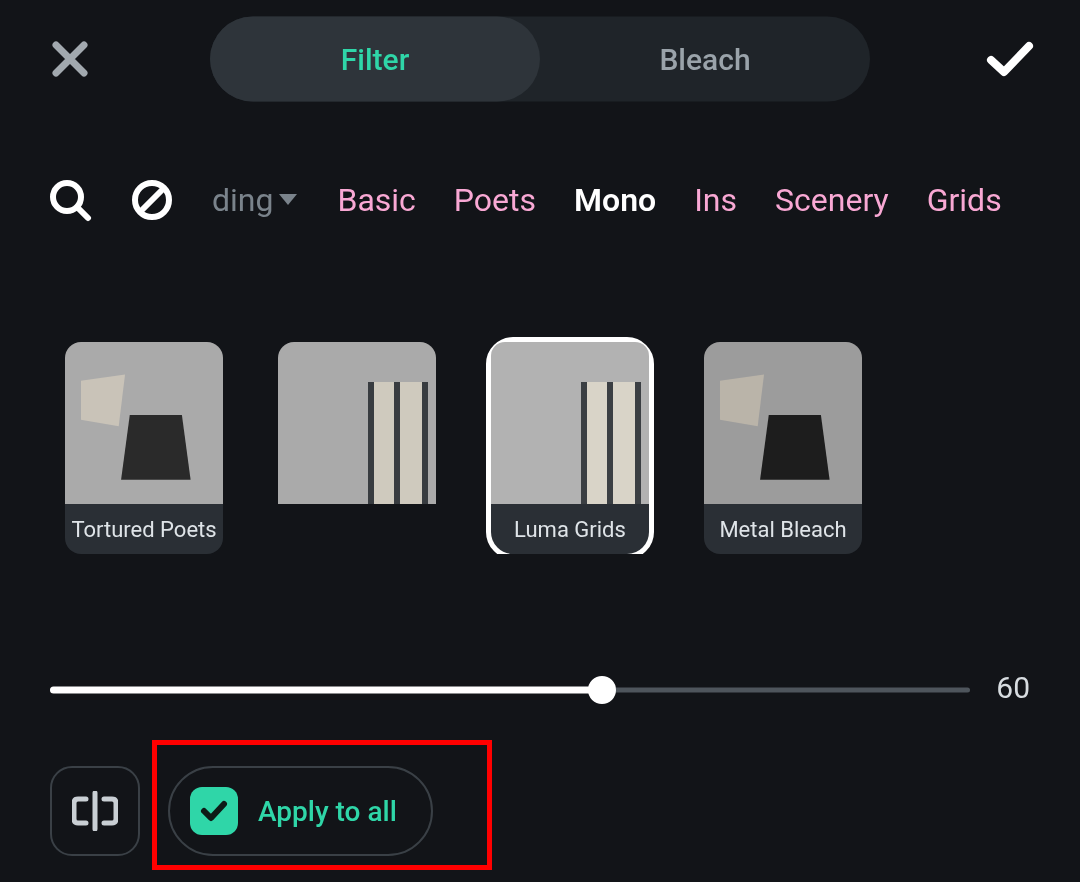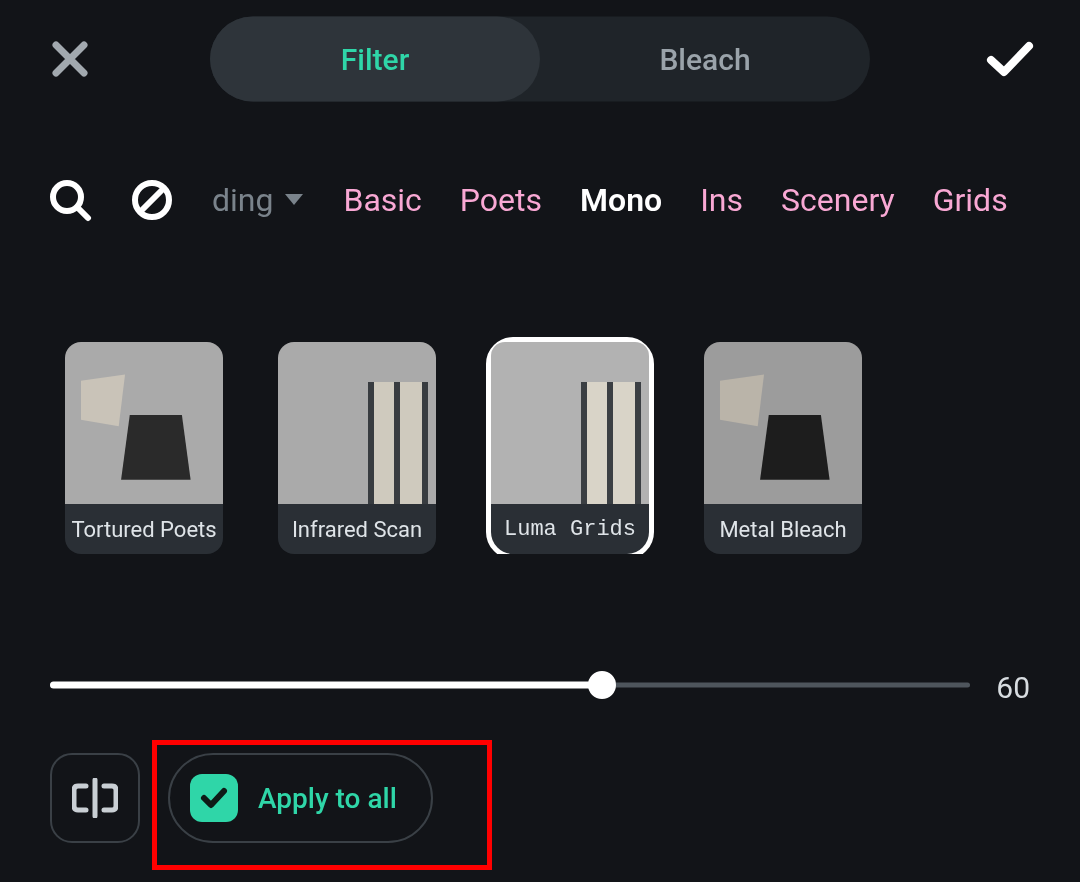--- a/index.html
+++ b/index.html
@@ -53,21 +53,21 @@
     align-items: center;
     padding: 60px 0 0 48px;
     gap: 38px;
     width: 100%;
     overflow: hidden;
   }
   .search-icon, .none-icon { width: 44px; height: 44px; flex-shrink: 0; cursor: pointer; }
   .trending-wrap {
     display: flex;
     align-items: center;
-    gap: 10px;
+    gap: 4px;
     color: #7a838b;
     font-size: 32px;
     cursor: pointer;
     flex-shrink: 0;
   }
   .cat-tab {
     font-size: 32px;
     color: #f9a8d4;
     cursor: pointer;
     flex-shrink: 0;
@@ -114,31 +114,31 @@
   }
   .thumb.selected .img,
   .thumb.selected .label {
     outline: 5px solid #fff;
   }
   .thumb.selected {
     border-radius: 22px;
     outline: 5px solid #fff;
   }
   .thumb.selected .img { border-radius: 0; border-top-left-radius: 14px; border-top-right-radius: 14px; outline:none;}
-  .thumb.selected .label { border-radius: 0; border-bottom-left-radius: 14px; border-bottom-right-radius: 14px; outline:none;font-family:Liberation Mono, monospace;}
+  .thumb.selected .label { border-radius: 0; border-bottom-left-radius: 14px; border-bottom-right-radius: 14px; outline:none;}
   .thumb.selected { padding:0; }
 
   
   .slider-wrap {
     position: absolute;
     top: 670px;
     left: 50px;
     right: 50px;
     display: flex;
-    align-items: flex-start;
+    align-items: flex-end;
   }
   .slider-track {
     position: relative;
     flex: 1;
     height: 30px;
     cursor: pointer;
   }
   .slider-track .rail {
     position: absolute;
     top: 50%;
@@ -172,21 +172,21 @@
   .slider-value {
     font-size: 30px;
     color: #d7dce0;
     width: 60px;
     text-align: right;
   }
 
   
   .bottom-area {
     position: absolute;
-    bottom: 39px;
+    bottom: 26px;
     left: 50px;
     display: flex;
     align-items: center;
     gap: 28px;
   }
   .compare-btn {
     width: 90px;
     height: 90px;
     border: 2px solid #3a4046;
     border-radius: 22px;
@@ -323,21 +323,20 @@
   <div class="cat-tab">Grids</div>
 </div>
 
 <div class="thumbrow">
   <div class="thumb">
     <div class="img chair-scene"></div>
     <div class="label">Tortured Poets</div>
   </div>
   <div class="thumb">
     <div class="img window-scene"></div>
-    <div class="label">Infrared Scan</div>
   </div>
   <div class="thumb selected">
     <div class="img window-scene v3"></div>
     <div class="label">Luma Grids</div>
   </div>
   <div class="thumb">
     <div class="img chair-scene darker"></div>
     <div class="label">Metal Bleach</div>
   </div>
 </div>

